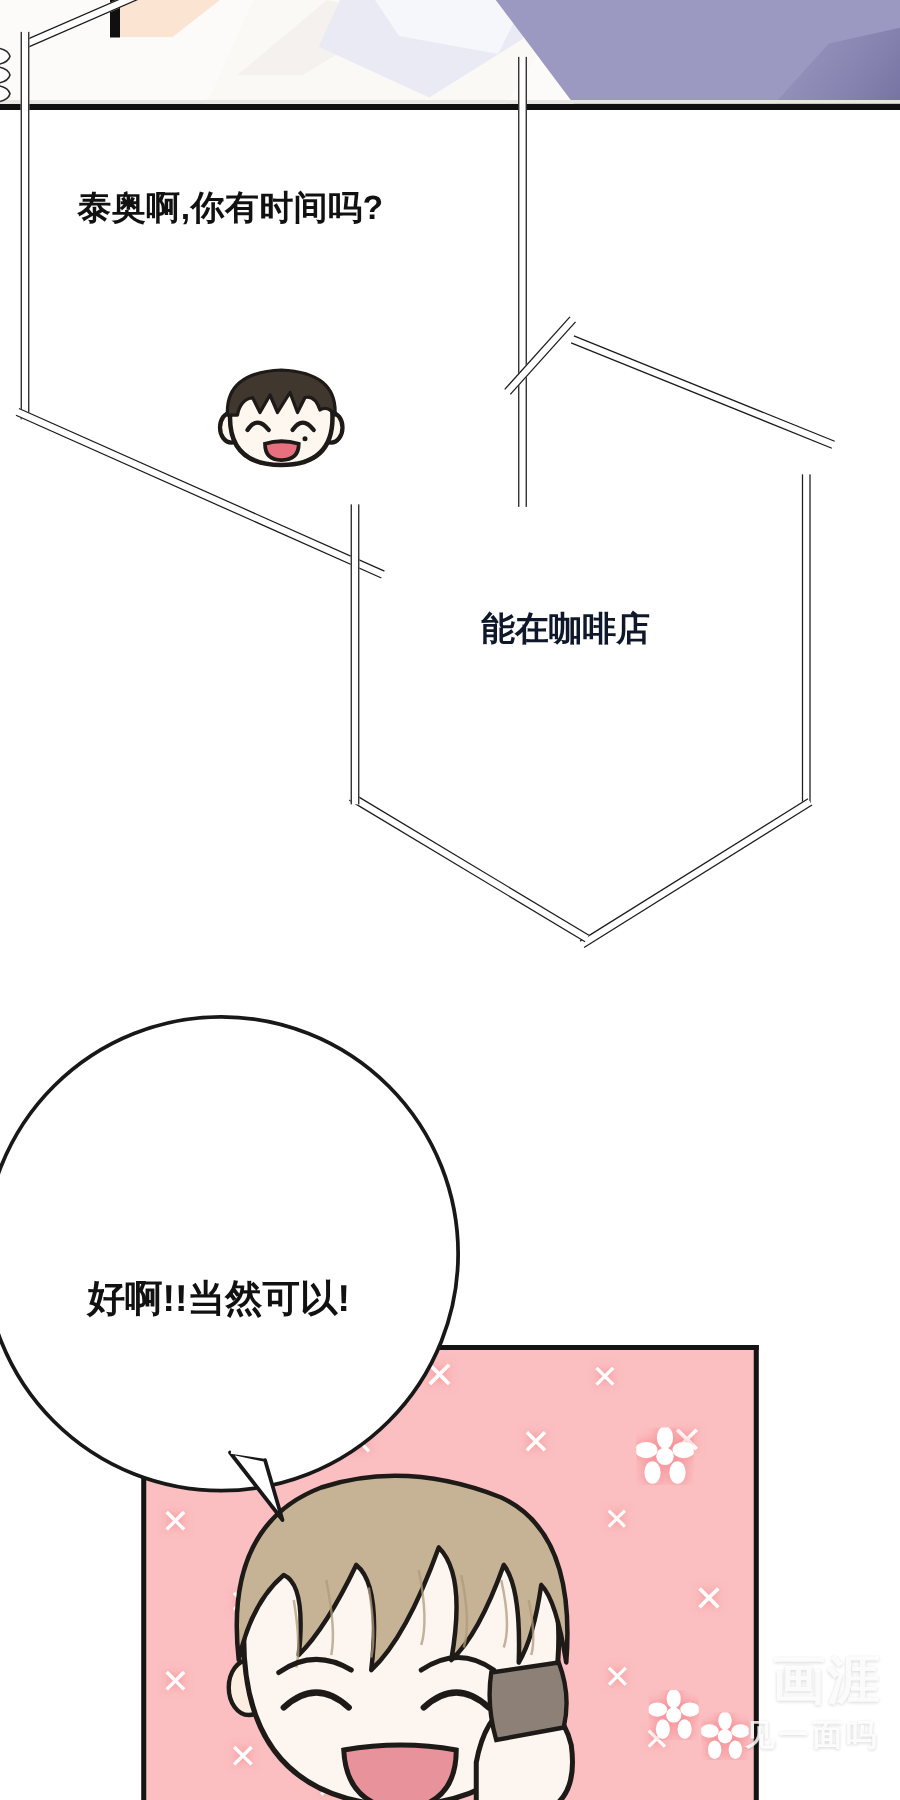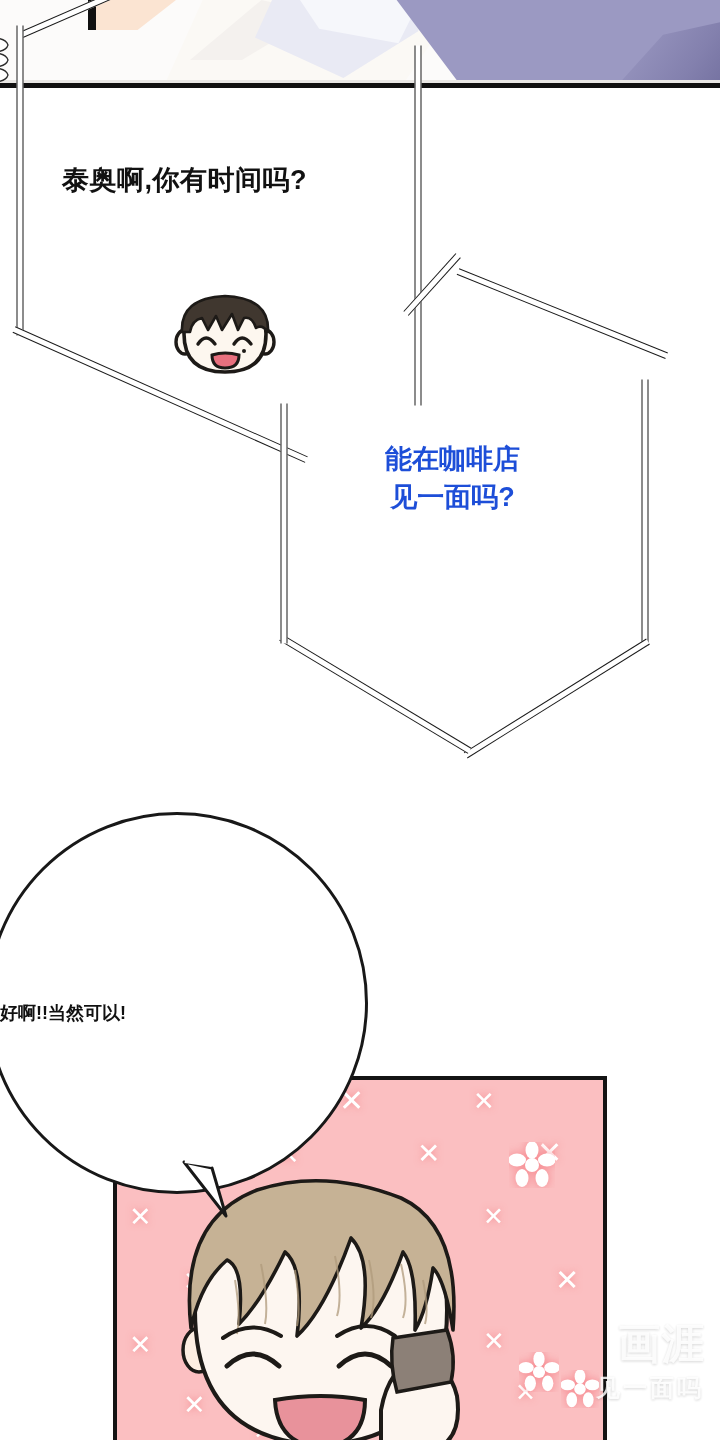--- a/index.html
+++ b/index.html
@@ -65,52 +65,53 @@
     position:absolute;
     background:#ffffff;
     border-top:1.6px solid #1b1b1b;
     border-bottom:1.6px solid #1b1b1b;
     transform-origin:left center;
     height:7px;
   }
 
   
   .bub1-text {
-    position:absolute; left:62px; top:162px;
+    position:absolute; left:62px; top:148px;
     font-size:27px; font-weight:bold; color:#111;
     letter-spacing:.5px; white-space:nowrap;
   }
   
   .emoji-face {
     position:absolute; left:172px; top:288px; width:106px; height:92px;
   }
 
   
   .bub2-text {
-    position:absolute; left:385px; top:440px;
-    font-size:27px; font-weight:bold; color:#1d4ed8;
-    line-height:1.42; text-align:center; white-space:nowrap;
+    position:absolute; left:385px; top:484px;
+    font-size:27px; font-weight:bold; color:#0f172a;
+    line-height:1.42; text-align:right; white-space:nowrap;
   }
 
   
   .round-bubble {
     position:absolute; left:-14px; top:812px;
     width:382px; height:382px;
     border-radius:50%;
     background:#ffffff;
     border:3px solid #181818;
     z-index:30;
   }
   .bubble-tail {
     position:absolute; left:182px; top:1160px;
     width:46px; height:58px; z-index:31;
   }
   .bub3-text {
     position:absolute; left:0; top:974px; width:350px;
-    font-size:18px; font-weight:bold; color:#111;
+    text-align:center;
+    font-size:30px; font-weight:bold; color:#111;
     line-height:1.45; z-index:32; white-space:pre-line;
   }
 
   
   .pink-panel {
     position:absolute; left:113px; top:1076px;
     width:494px; height:364px;
     background:#fbbfc1;
     border:4px solid #141414;
     border-bottom:none;
@@ -207,21 +208,20 @@
     <div class="stick" style="left:645px; top:376px; width:266px; transform:rotate(90deg);"></div>
 
     <div class="stick" style="left:648px; top:638px; width:215px; transform:rotate(148deg);"></div>
 
     <div class="stick" style="left:281px; top:634px; width:220px; transform:rotate(31deg);"></div>
 
     <div class="stick" style="left:284px; top:400px; width:240px; transform:rotate(90deg);"></div>
 
     <div class="bub2-text">
       <div>能在咖啡店</div>
-      <div>见一面吗?</div>
     </div>
   </div>
 
   <div class="pink-panel">
 
     <span class="xmark" style="left:222px; top:6px;  font-size:30px;">✕</span>
     <span class="xmark" style="left:356px; top:8px;  font-size:26px;">✕</span>
     <span class="xmark" style="left:160px; top:62px; font-size:27px;">✕</span>
     <span class="xmark" style="left:300px; top:60px; font-size:28px;">✕</span>
     <span class="xmark" style="left:420px; top:58px; font-size:30px;">✕</span>

